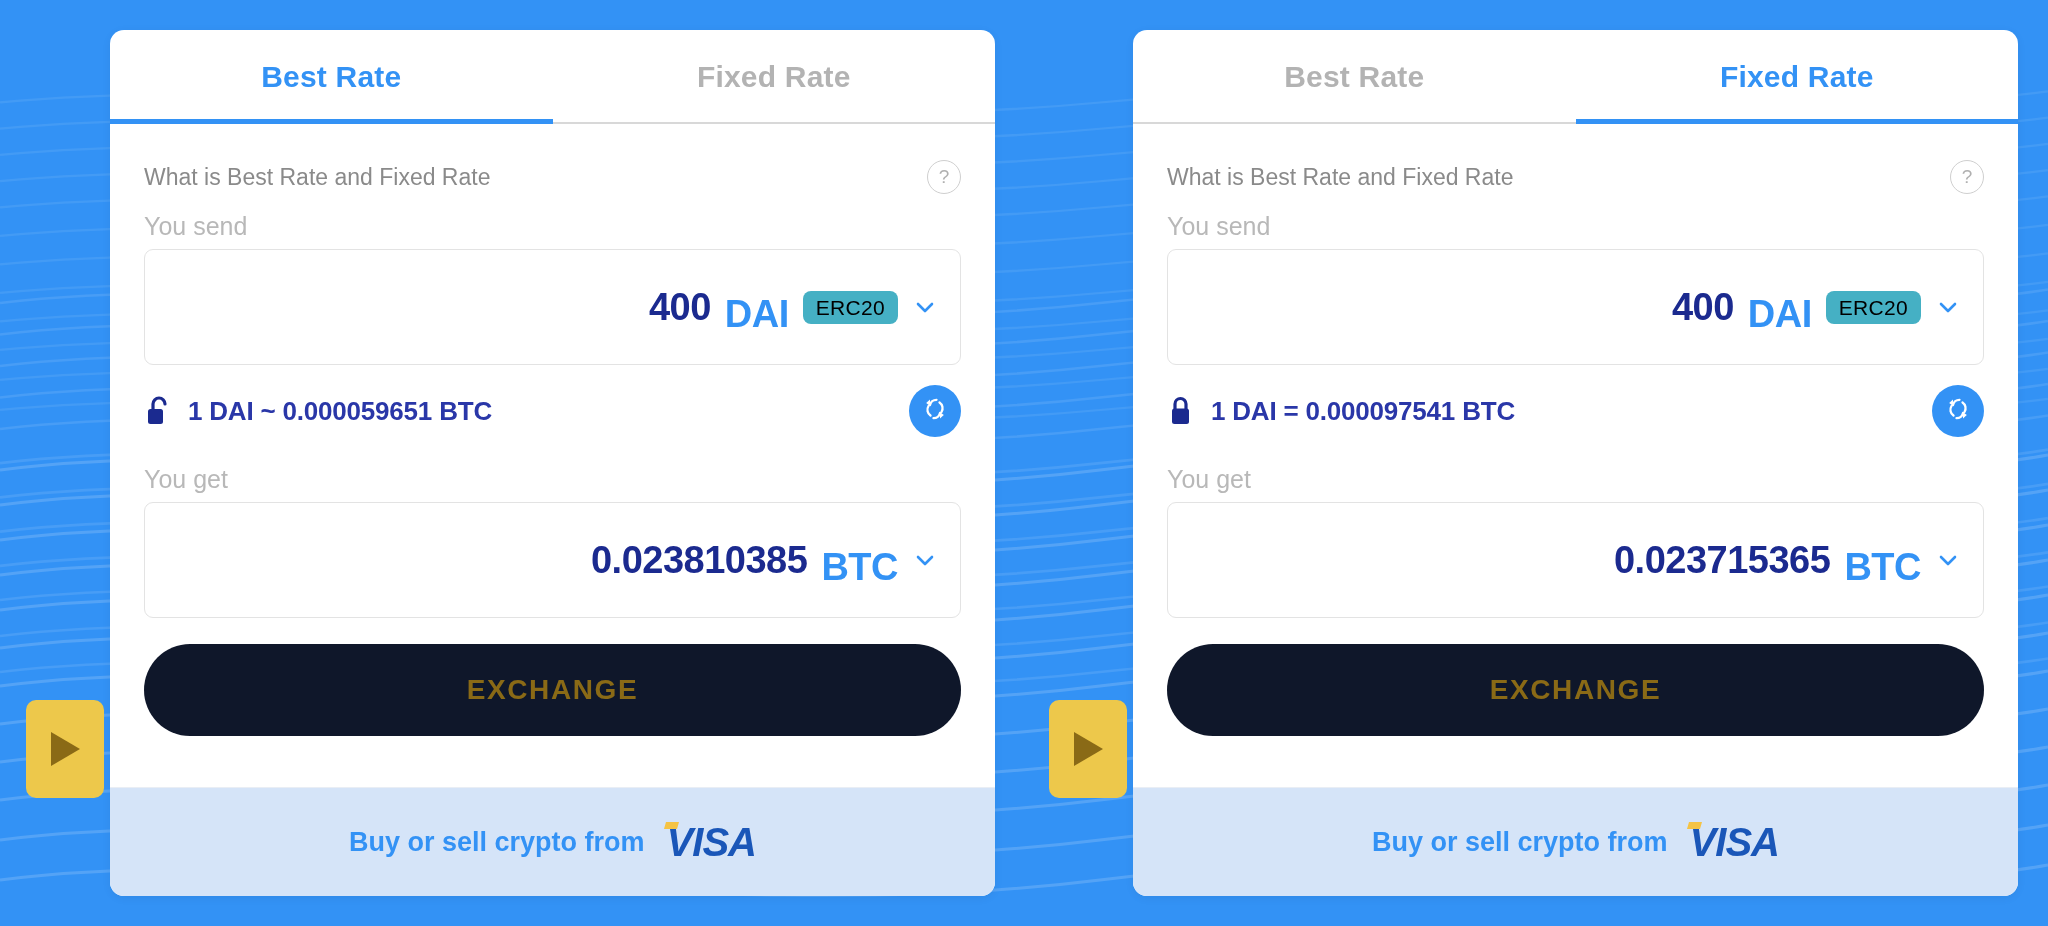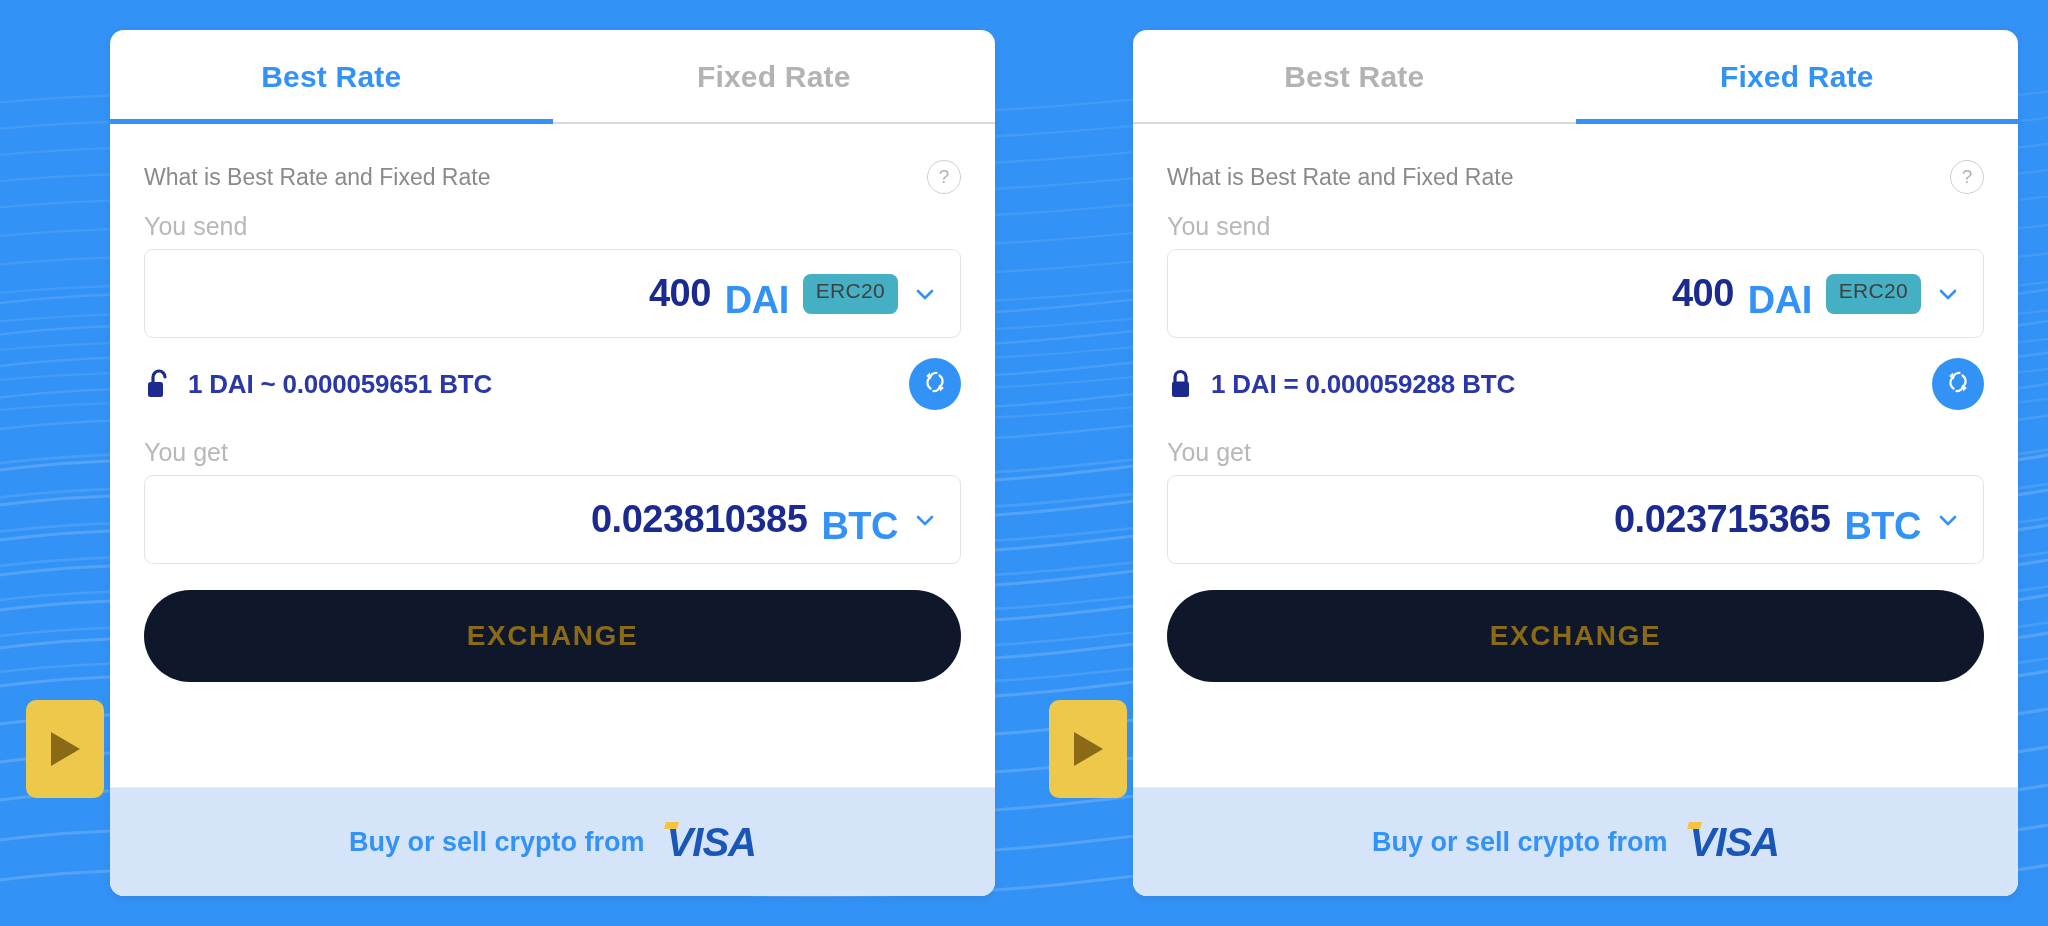--- a/index.html
+++ b/index.html
@@ -107,21 +107,21 @@
   .field-label {
     font-size: 25px;
     color: #b8b8b8;
     margin-top: 8px;
     margin-bottom: 8px;
   }
 
   .amount-box {
     border: 1.5px solid #e3e3e3;
     border-radius: 9px;
-    height: 89px;
+    height: 116px;
     display: flex;
     align-items: center;
     justify-content: flex-end;
     padding: 0 22px;
     gap: 14px;
     cursor: text;
   }
   .amount-value {
     font-size: 38px;
     font-weight: bold;
@@ -130,24 +130,24 @@
   }
   .amount-ticker {
     font-size: 38px;
     font-weight: bold;
     color: #3392f5;
     letter-spacing: -0.5px;
     margin-top: 14px;
   }
   .chip {
     background: #45b0c4;
-    color: #404040;
+    color: #000000;
     font-size: 21px;
     border-radius: 8px;
-    padding: 5px 13px 11px 13px;
+    padding: 5px 13px 4px 13px;
     letter-spacing: 0.3px;
     cursor: pointer;
   }
   .chevron {
     width: 26px; height: 26px;
     flex: 0 0 auto;
     cursor: pointer;
     display: flex;
     align-items: center;
     justify-content: center;
@@ -415,21 +415,21 @@
       </span>
     </div>
 
     <div class="rate-row">
       <span class="lock-icon">
         <svg width="26" height="32" viewBox="0 0 26 32" xmlns="http://www.w3.org/2000/svg">
           <path d="M7 14 V9 a5.5 5.5 0 0 1 11 0 V14" fill="none" stroke="#1b2a8f" stroke-width="3.2" stroke-linecap="round"></path>
           <rect x="4" y="13.5" width="17" height="15.5" rx="2.5" fill="#1b2a8f"></rect>
         </svg>
       </span>
-      <span class="rate-text">1 DAI = 0.000059288 BTC</span>
+      <span class="rate-text">1 DAI = 0.000097541 BTC</span>
       <span class="refresh-btn">
         <span>
           <svg width="30" height="30" viewBox="0 0 30 30" xmlns="http://www.w3.org/2000/svg">
             <path d="M10 11 a6.5 6.5 0 0 1 6.5 -5.2" fill="none" stroke="#ffffff" stroke-width="2.3" stroke-linecap="round"></path>
             <polygon points="10,5.5 10,12 6.2,9" fill="#ffffff"></polygon>
             <path d="M20 19 a6.5 6.5 0 0 1 -6.5 5.2" fill="none" stroke="#ffffff" stroke-width="2.3" stroke-linecap="round"></path>
             <polygon points="20,24.5 20,18 23.8,21" fill="#ffffff"></polygon>
             <path d="M8.5 12 a7 7 0 0 0 2 9.5" fill="none" stroke="#ffffff" stroke-width="2.3" stroke-linecap="round"></path>
             <path d="M21.5 18 a7 7 0 0 0 -2 -9.5" fill="none" stroke="#ffffff" stroke-width="2.3" stroke-linecap="round"></path>
           </svg>

